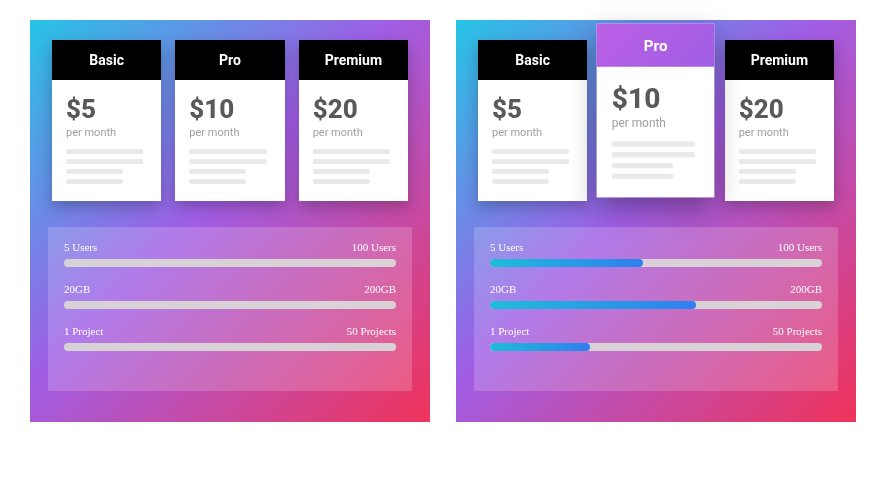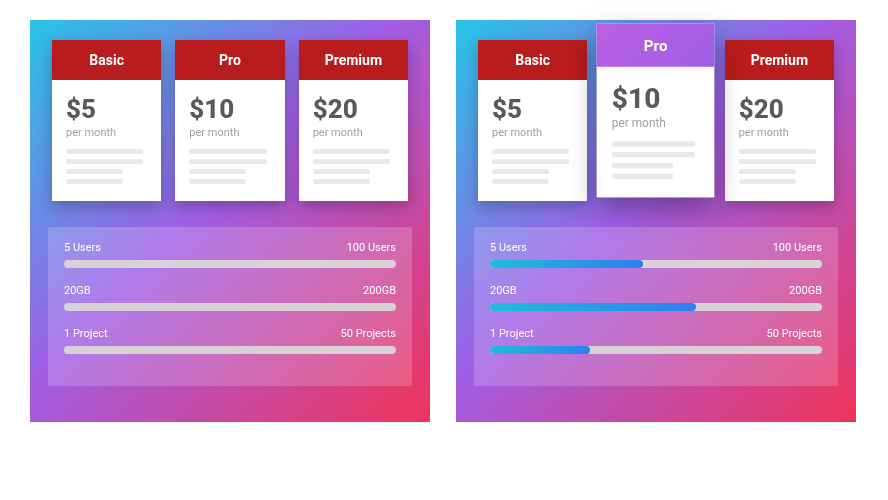--- a/index.html
+++ b/index.html
@@ -33,21 +33,21 @@
     width: 112px;
     box-shadow: 0 6px 14px rgba(0,0,0,0.25);
     transition: none;
   }
   .card.active {
     transform: translateY(-10px) scale(1.08);
     z-index: 2;
     box-shadow: 0 10px 24px rgba(0,0,0,0.35);
   }
   .card-header {
-    background: #b91c1c;
+    background: #000000;
     color: #ffffff;
     font-weight: 700;
     font-size: 14px;
     text-align: center;
     padding: 12px 0;
   }
   .card.active .card-header {
     background: linear-gradient(135deg, #bb5fe4 0%, #a05ee6 100%);
   }
   .card-body {
@@ -70,21 +70,22 @@
     border-radius: 2px;
     margin-bottom: 5px;
   }
   .skel.short { width: 70%; }
   .skel.long { width: 95%; }
 
   .sliders {
     margin-top: 26px;
     background: rgba(255,255,255,0.18);
     border-radius: 2px;
-    padding: 14px 16px 16px 16px;
+    padding: 14px 16px 24px 16px;
+    font-family: Liberation Serif, serif;
   }
   .slider-row {
     margin-bottom: 16px;
   }
   .slider-labels {
     display: flex;
     justify-content: space-between;
     color: #ffffff;
     font-size: 11px;
     margin-bottom: 6px;

